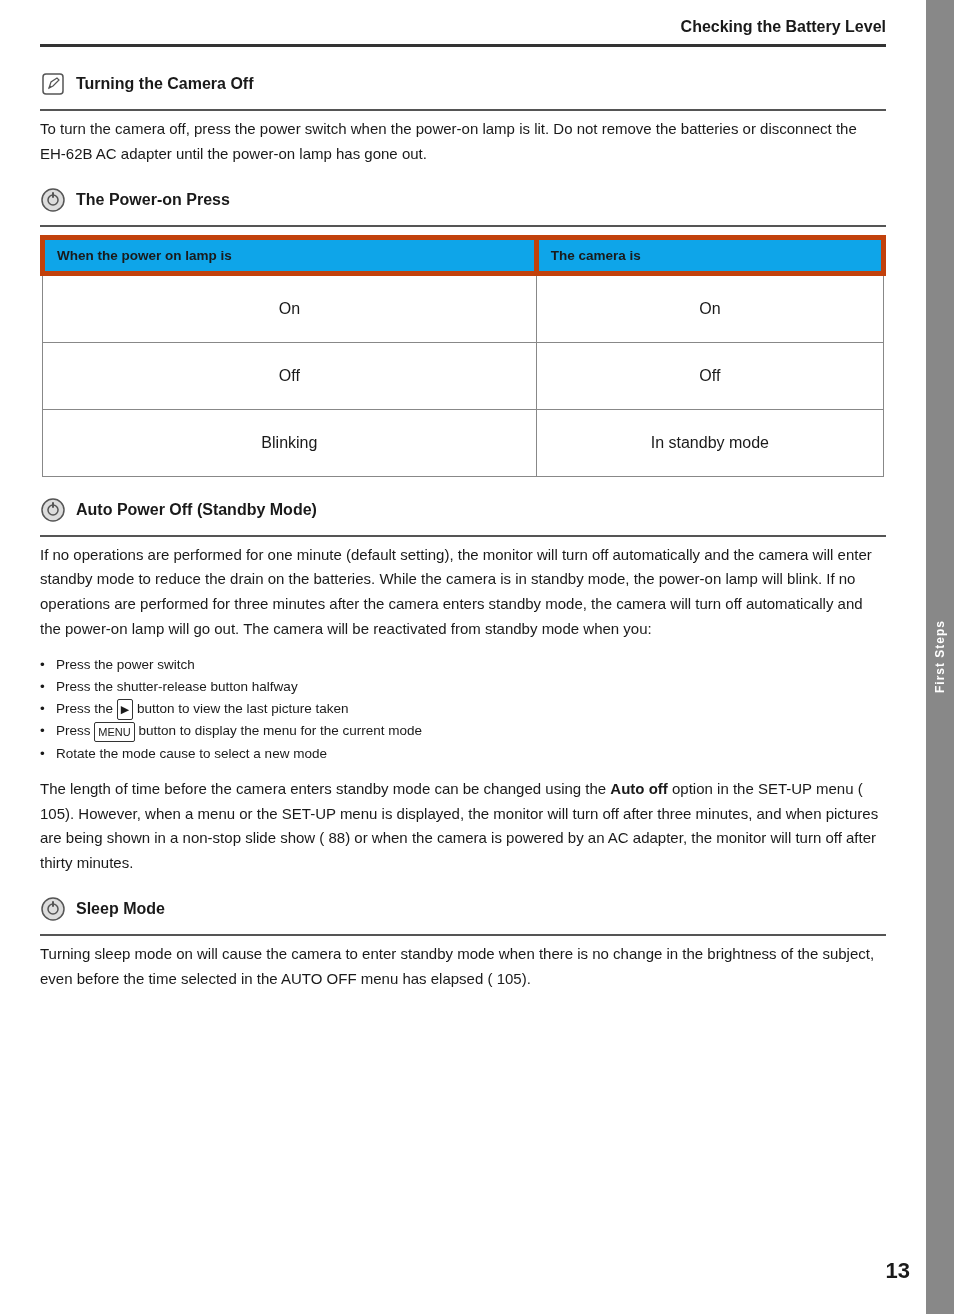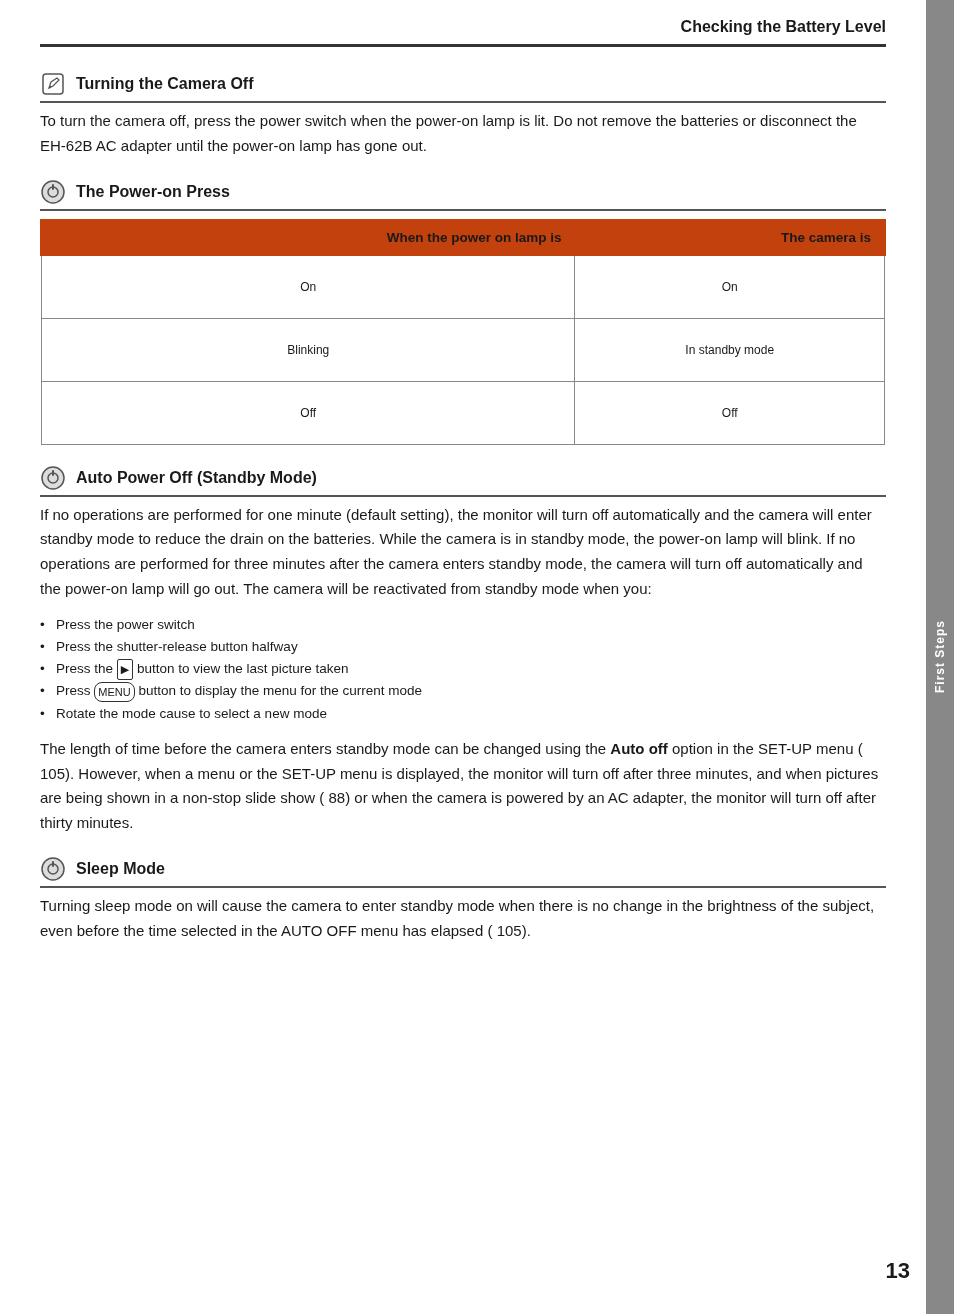--- a/index.html
+++ b/index.html
@@ -57,21 +57,21 @@
     
     .section {
       margin-bottom: 20px;
     }
     .section-header {
       display: flex;
       align-items: center;
       gap: 10px;
       margin-bottom: 6px;
       border-bottom: 2px solid #555;
-      padding-bottom: 4px;
+      padding-bottom: 12px;
     }
     .section-icon {
       width: 26px;
       height: 26px;
       display: flex;
       align-items: center;
       justify-content: center;
       flex-shrink: 0;
     }
     .section-title {
@@ -87,31 +87,31 @@
     }
 
     
     .lamp-table {
       width: 100%;
       border-collapse: collapse;
       margin-bottom: 16px;
       margin-top: 8px;
     }
     .lamp-table th {
-      background: #c2410c;
-      border: 3px solid #c2410c;
+      background: #0ea5e9;
+      border: 5px solid #c2410c;
       padding: 8px 12px;
       font-size: 13.5px;
       font-weight: bold;
-      text-align: right;
+      text-align: left;
     }
     .lamp-table td {
       border: 1px solid #888;
       padding: 24px 12px;
-      font-size: 12px;
+      font-size: 16px;
       text-align: center;
     }
 
     
     .bullet-list {
       list-style: none;
       margin: 6px 0 12px 0;
     }
     .bullet-list li {
       font-size: 13.5px;
@@ -132,21 +132,21 @@
       right: 44px;
       font-size: 22px;
       font-weight: bold;
     }
 
     .bold { font-weight: bold; }
 
     .menu-icon {
       display: inline-block;
       border: 1.5px solid #333;
-      border-radius: 8px;
+      border-radius: 2px;
       padding: 0 3px;
       font-size: 11px;
       vertical-align: middle;
     }
     .play-icon {
       display: inline-block;
       border: 1.5px solid #333;
       border-radius: 2px;
       padding: 0 3px;
       font-size: 11px;
@@ -198,26 +198,26 @@
           <th>When the power on lamp is</th>
           <th>The camera is</th>
         </tr>
       </thead>
       <tbody id="lamp-table-body">
       <tr>
             <td>On</td>
             <td>On</td>
           </tr>
           <tr>
+            <td>Off</td>
+            <td>Off</td>
+          </tr>
+          <tr>
             <td>Blinking</td>
             <td>In standby mode</td>
-          </tr>
-          <tr>
-            <td>Off</td>
-            <td>Off</td>
           </tr>
         </tbody>
     </table>
   </div>
 
   <div class="section">
     <div class="section-header">
       <div class="section-icon">
         <svg width="24" height="24" viewBox="0 0 24 24" fill="none" xmlns="http://www.w3.org/2000/svg">
           <rect x="1" y="1" width="22" height="22" rx="11" stroke="#555" stroke-width="1.5" fill="#ddd"></rect>

